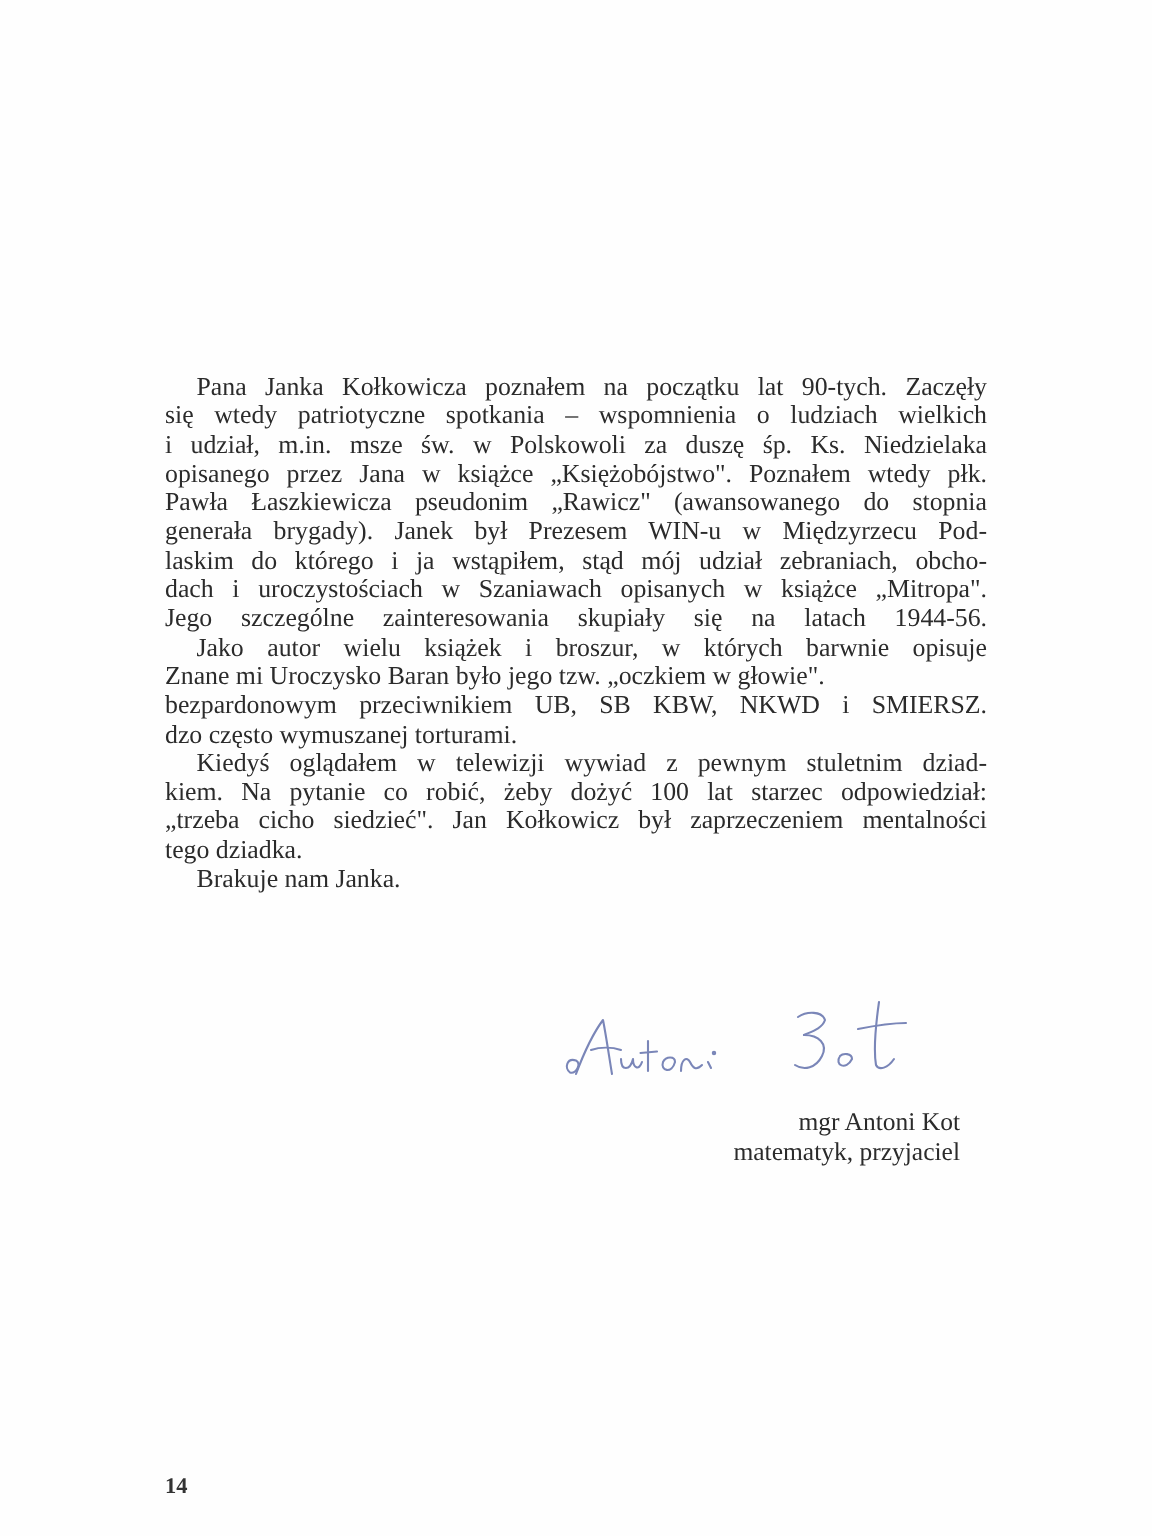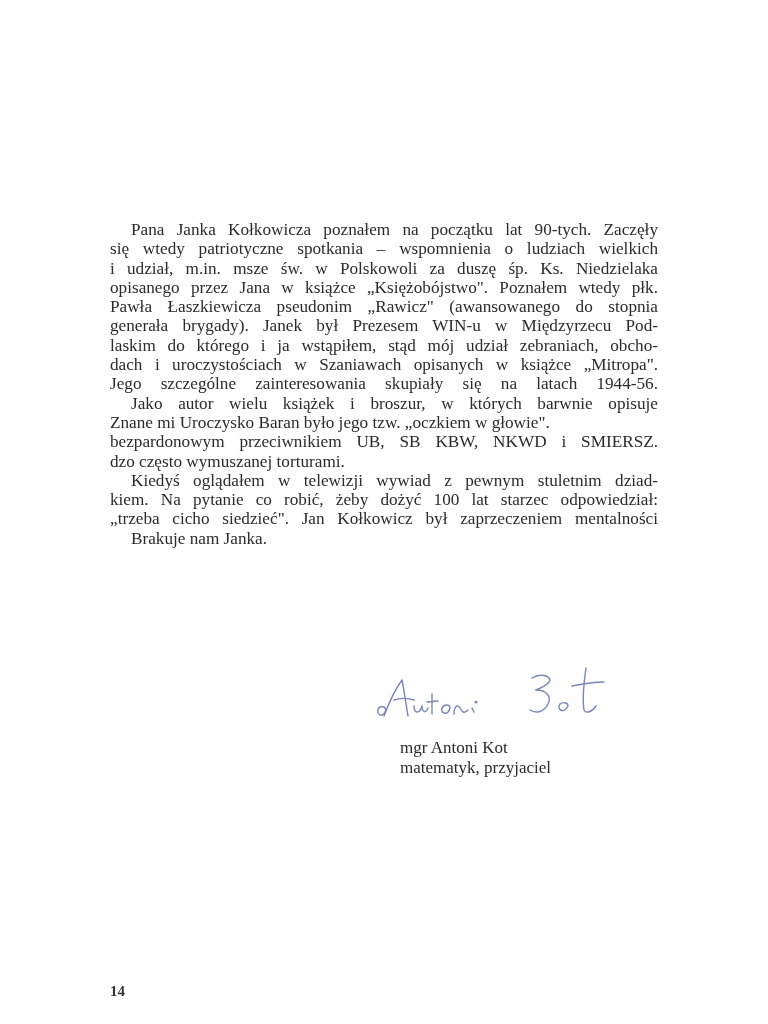--- a/index.html
+++ b/index.html
@@ -1,26 +1,26 @@
 <!DOCTYPE html>
 <html><head>
 <meta charset="utf-8">
 <style>
   html, body { margin:0; padding:0; }
   body { width:768px; height:1024px; background:#ffffff; position:relative; overflow:hidden;
          font-family:"DejaVu Serif", "Liberation Serif", serif; color:#2a2a2a; }
   .page { position:absolute; left:0; top:0; width:768px; height:1024px; background:#fefefe; }
-  .body-text { position:absolute; left:110px; top:220px; width:548px;
+  .body-text { position:absolute; left:110px; top:248px; width:548px;
                font-family:"Liberation Serif", serif; font-size:17.2px; line-height:19.3px; color:#2b2b2b; }
   .line { display:block; white-space:nowrap; text-align:justify; text-align-last:justify; height:19.3px; }
   .line.last { text-align-last:left; }
   .line.indent { padding-left:21px; }
   .signature { position:absolute; left:372px; top:660px; width:270px; height:70px; }
   .signature svg { width:100%; height:100%; }
-  .author { position:absolute; left:400px; top:738px; width:240px; text-align:left;
+  .author { position:absolute; left:400px; top:738px; width:240px; text-align:right;
             font-family:"Liberation Serif", serif; font-size:17px; line-height:20px; color:#2b2b2b; }
   .page-number { position:absolute; left:110px; top:983px; font-family:"Liberation Serif", serif;
                  font-size:15px; font-weight:bold; color:#333;text-align:center; }
 </style>
 </head>
 <body>
 
 <div class="page">
 
   <div class="body-text">
@@ -36,20 +36,21 @@
     <span class="line">Jego szczególne zainteresowania skupiały się na latach 1944-56.</span>
     <span class="line indent">Jako autor wielu książek i broszur, w których barwnie opisuje</span>
 
     <span class="line last">Znane mi Uroczysko Baran było jego tzw. „oczkiem w głowie".</span>
     <span class="line">bezpardonowym przeciwnikiem UB, SB KBW, NKWD i SMIERSZ.</span>
     <span class="line last">dzo często wymuszanej torturami.</span>
 
     <span class="line indent">Kiedyś oglądałem w telewizji wywiad z pewnym stuletnim dziad-</span>
     <span class="line">kiem. Na pytanie co robić, żeby dożyć 100 lat starzec odpowiedział:</span>
     <span class="line">„trzeba cicho siedzieć". Jan Kołkowicz był zaprzeczeniem mentalności</span>
+    <span class="line last">tego dziadka.</span>
 
     <span class="line indent last">Brakuje nam Janka.</span>
   </div>
 
   <div class="signature">
     <svg viewBox="0 0 270 70">
       <g fill="none" stroke="#7a86b8" stroke-width="1.4" stroke-linecap="round" stroke-linejoin="round">
 
         <path d="M8 55 C4 52 6 45 12 47 C16 49 12 56 8 55"></path>
         <path d="M12 56 C18 40 24 28 30 20 C32 30 34 44 36 56"></path>

